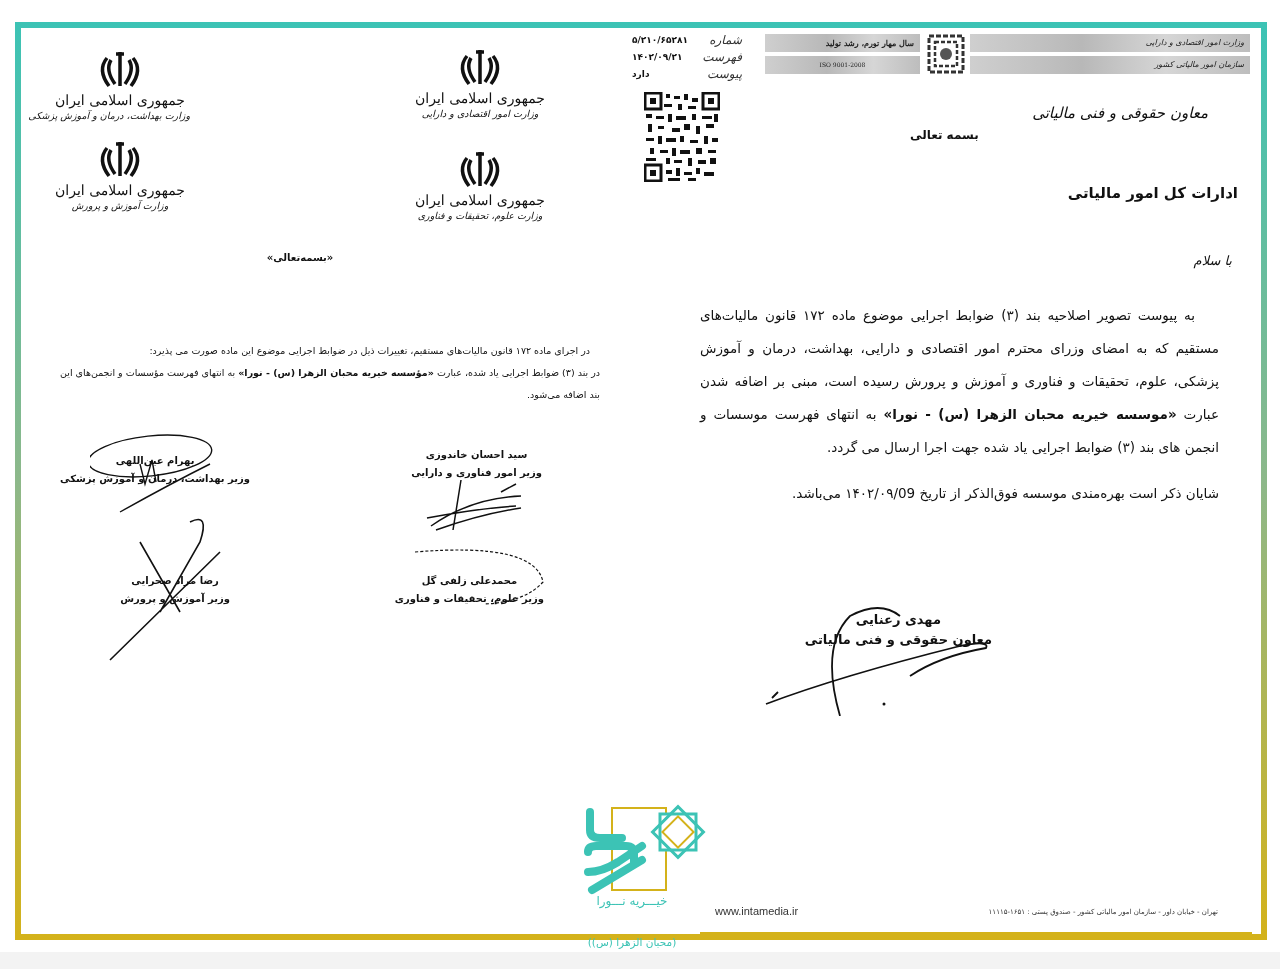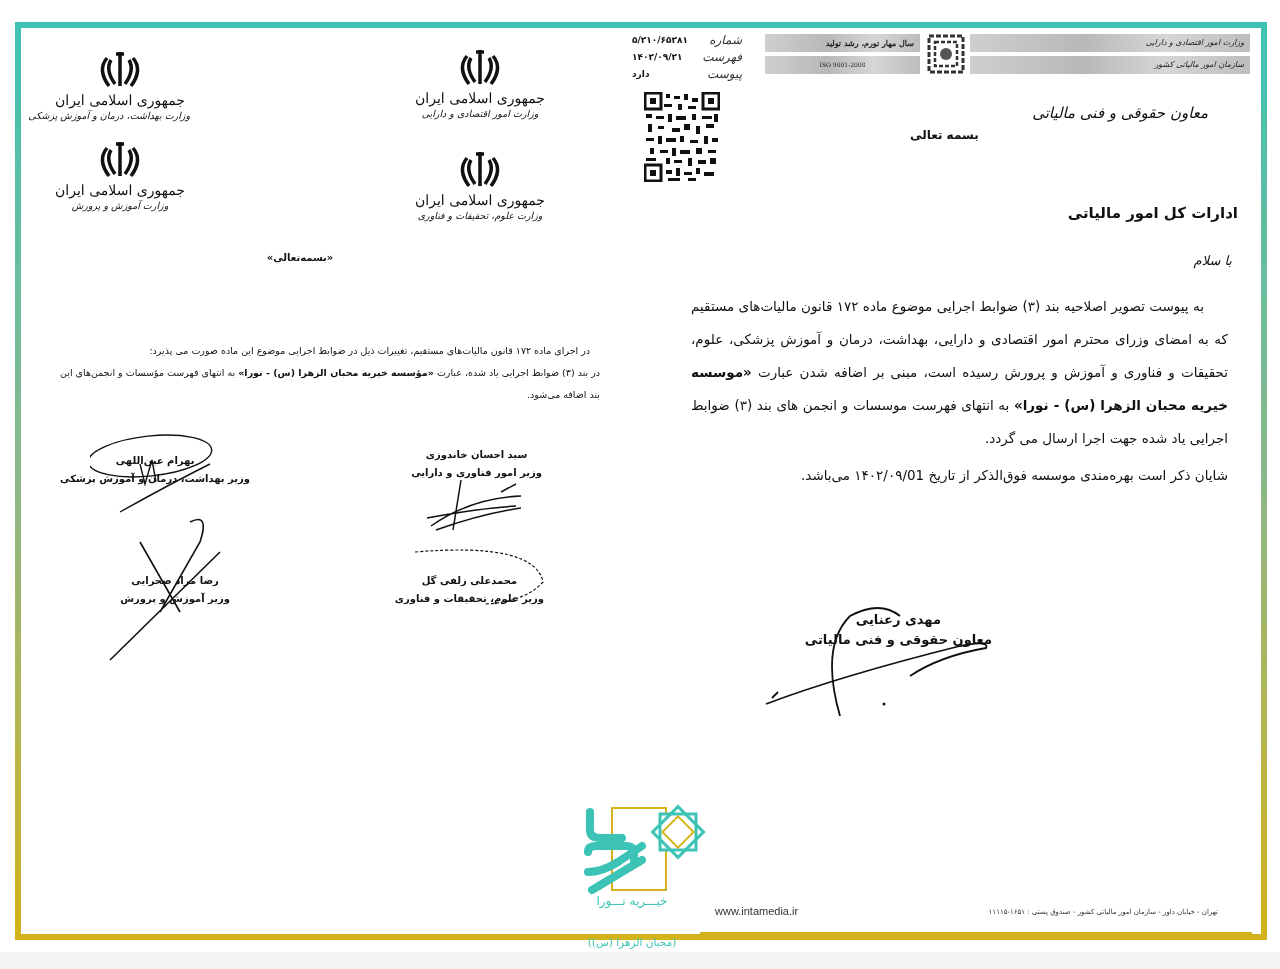--- a/index.html
+++ b/index.html
@@ -36,24 +36,24 @@
     .bar.l1 { top: 2px; left: 0; width: 155px; font-weight: bold; font-style: normal; }
     .bar.l2 { top: 24px; left: 0; width: 155px; font-size: 6px; text-align: center; font-style: normal; }
     .tax-logo { position: absolute; top: 0; left: 160px; width: 42px; height: 44px; }
     .meta { position: absolute; top: 4px; left: 2px; width: 110px; font-size: 9px; font-weight: bold; color: #111; line-height: 17px; }
     .meta-row { display: flex; justify-content: space-between; direction: rtl; }
     .meta-row .lbl { font-weight: normal; font-size: 12px; font-style: italic; color: #333; }
     .meta-row .val { direction: ltr; }
     .qr { position: absolute; top: 64px; left: 14px; width: 76px; height: 90px; }
     .deputy-heading { position: absolute; top: 76px; right: 52px; font-family: "DejaVu Serif", serif; font-style: italic; font-size: 15px; color: #111; }
     .bismillah { position: absolute; top: 100px; left: 280px; font-weight: bold; font-size: 12px; color: #111; }
-    .recipient { position: absolute; top: 176px; right: 22px; font-weight: bold; font-size: 15px; color: #111; }
+    .recipient { position: absolute; top: 156px; right: 22px; font-weight: bold; font-size: 15px; color: #111; }
     .salutation { position: absolute; top: 225px; right: 28px; font-family: "DejaVu Serif", serif; font-style: italic; font-size: 13px; color: #111; text-align: right; }
     .letter-body { position: absolute; top: 258px; right: 28px; width: 545px; font-size: 13.5px; color: #111; line-height: 33px; text-align: justify; }
-    .letter-body p { margin: 4px; }
+    .letter-body p { margin: 13px; }
     .letter-body .indent { text-indent: 24px; }
     .letter-body b { font-weight: bold; }
     .letter-body .note { text-align: right; }
     .signer { position: absolute; top: 582px; right: 268px; text-align: center; font-weight: bold; font-size: 13px; color: #111; line-height: 20px; white-space: nowrap; }
     .signer-svg { position: absolute; top: 578px; left: 130px; width: 240px; height: 110px; }
     .footer-address { position: absolute; top: 880px; right: 42px; font-size: 7px; color: #333; white-space: nowrap; }
     .footer-url { position: absolute; top: 877px; left: 85px; direction: ltr; font-size: 11px; color: #333; font-family: "Liberation Sans", sans-serif; }
     .footer-rule { position: absolute; top: 904px; left: 70px; width: 552px; height: 4px; background: #d4b21a; }
 
     
@@ -231,21 +231,21 @@
     </g>
   </svg>
 
   <div class="deputy-heading">معاون حقوقی و فنی مالیاتی</div>
   <div class="bismillah">بسمه تعالی</div>
   <div class="recipient">ادارات کل امور مالیاتی</div>
   <div class="salutation">با سلام</div>
 
   <div class="letter-body">
     <p class="indent"><span>به پیوست تصویر اصلاحیه بند (۳) ضوابط اجرایی موضوع ماده ۱۷۲ قانون مالیات‌های مستقیم که به امضای وزرای محترم امور اقتصادی و دارایی، بهداشت، درمان و آموزش پزشکی، علوم، تحقیقات و فناوری و آموزش و پرورش رسیده است، مبنی بر اضافه شدن عبارت </span><b>«موسسه خیریه محبان الزهرا (س) - نورا»</b><span> به انتهای فهرست موسسات و انجمن های بند (۳) ضوابط اجرایی یاد شده جهت اجرا ارسال می گردد.</span></p>
-    <p class="note">شایان ذکر است بهره‌مندی موسسه فوق‌الذکر از تاریخ ۱۴۰۲/۰۹/01 می‌باشد.</p>
+    <p class="note">شایان ذکر است بهره‌مندی موسسه فوق‌الذکر از تاریخ ۱۴۰۲/۰۹/09 می‌باشد.</p>
   </div>
 
   <div class="signer">
     <div>مهدی رعنایی</div>
     <div>معاون حقوقی و فنی مالیاتی</div>
   </div>
   <svg class="signer-svg" viewBox="0 0 240 110">
     <path d="M6 98 Q80 70 200 40 Q230 34 226 42 Q180 50 150 70 M80 110 Q60 40 90 10 Q120 -6 140 10 M18 86 L12 92" stroke="#111" stroke-width="1.8" fill="none"></path>
     <circle cx="124" cy="98" r="1.5" fill="#111"></circle>
   </svg>

